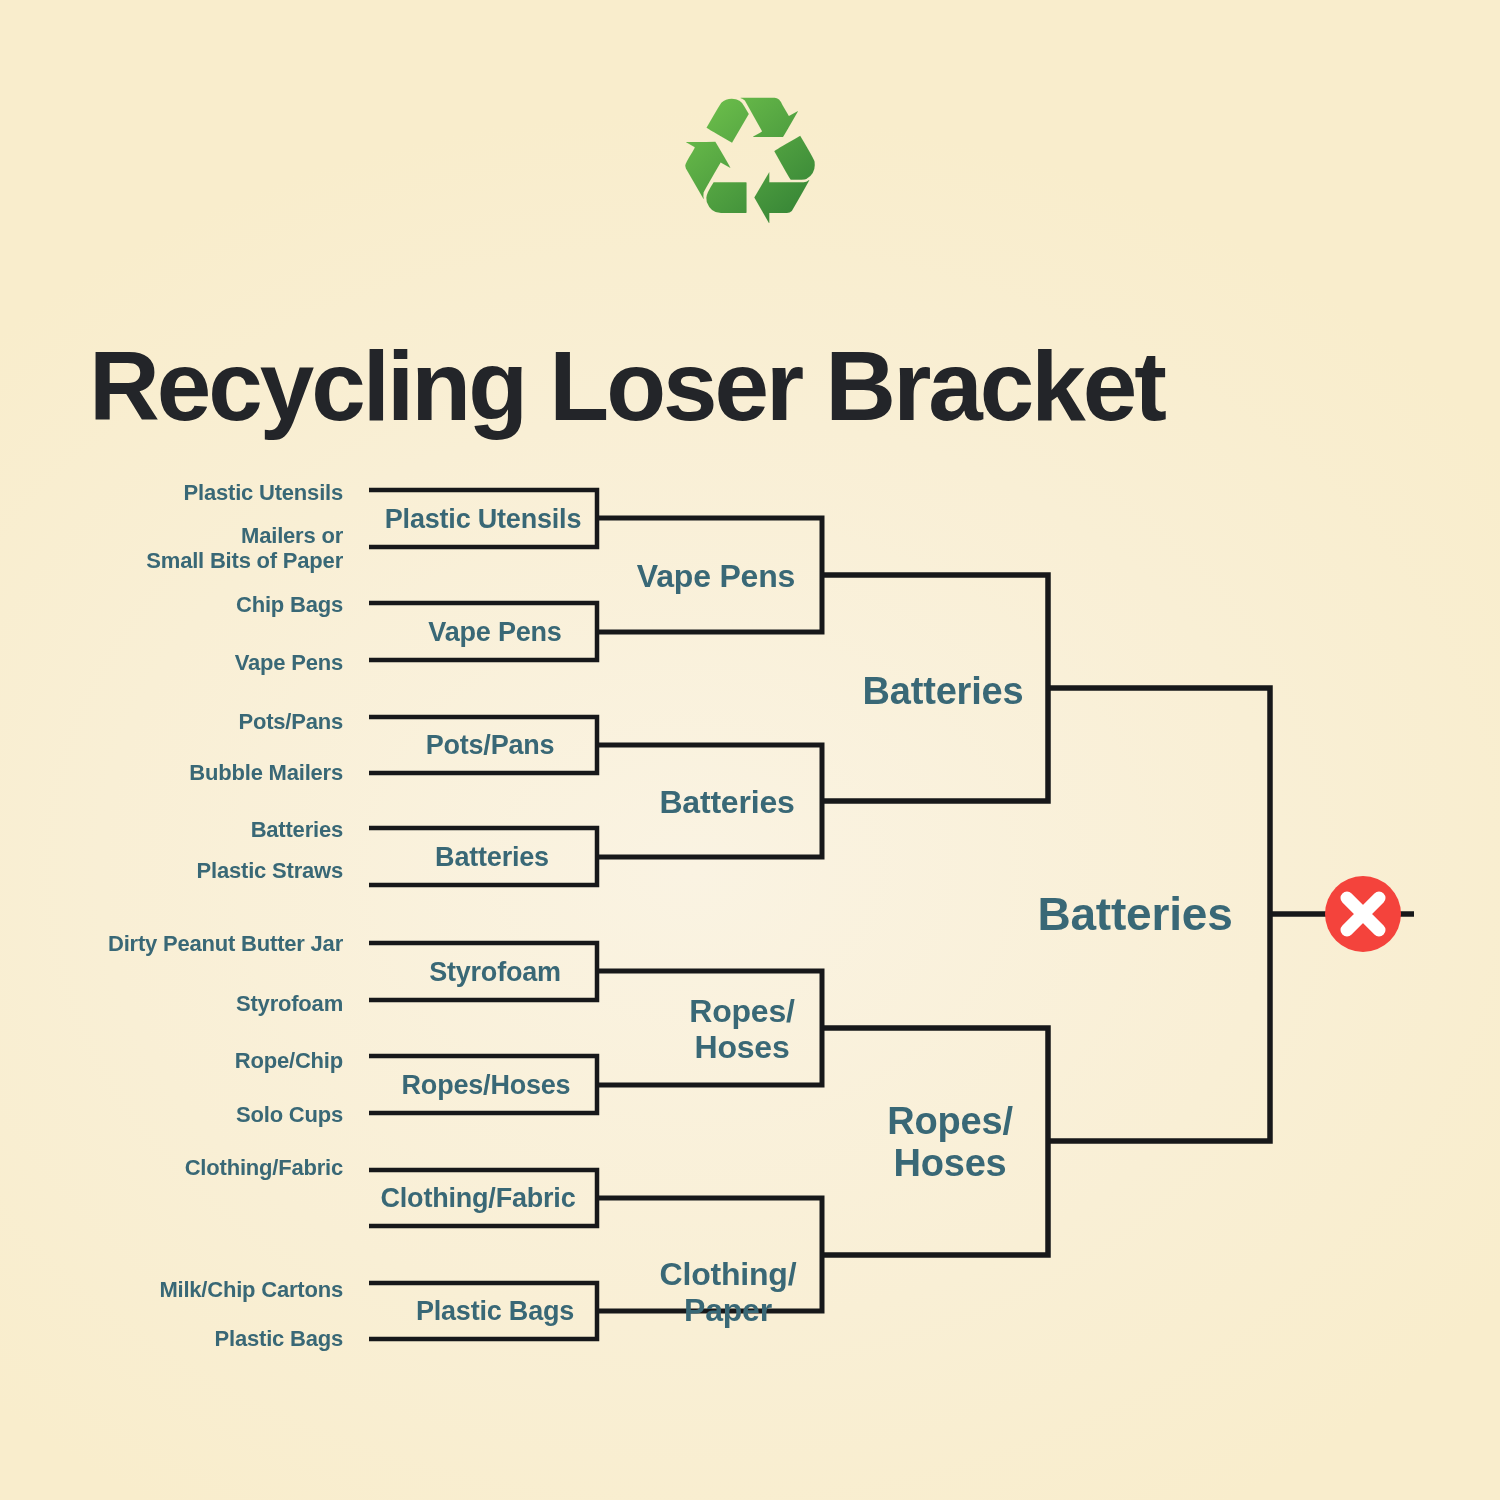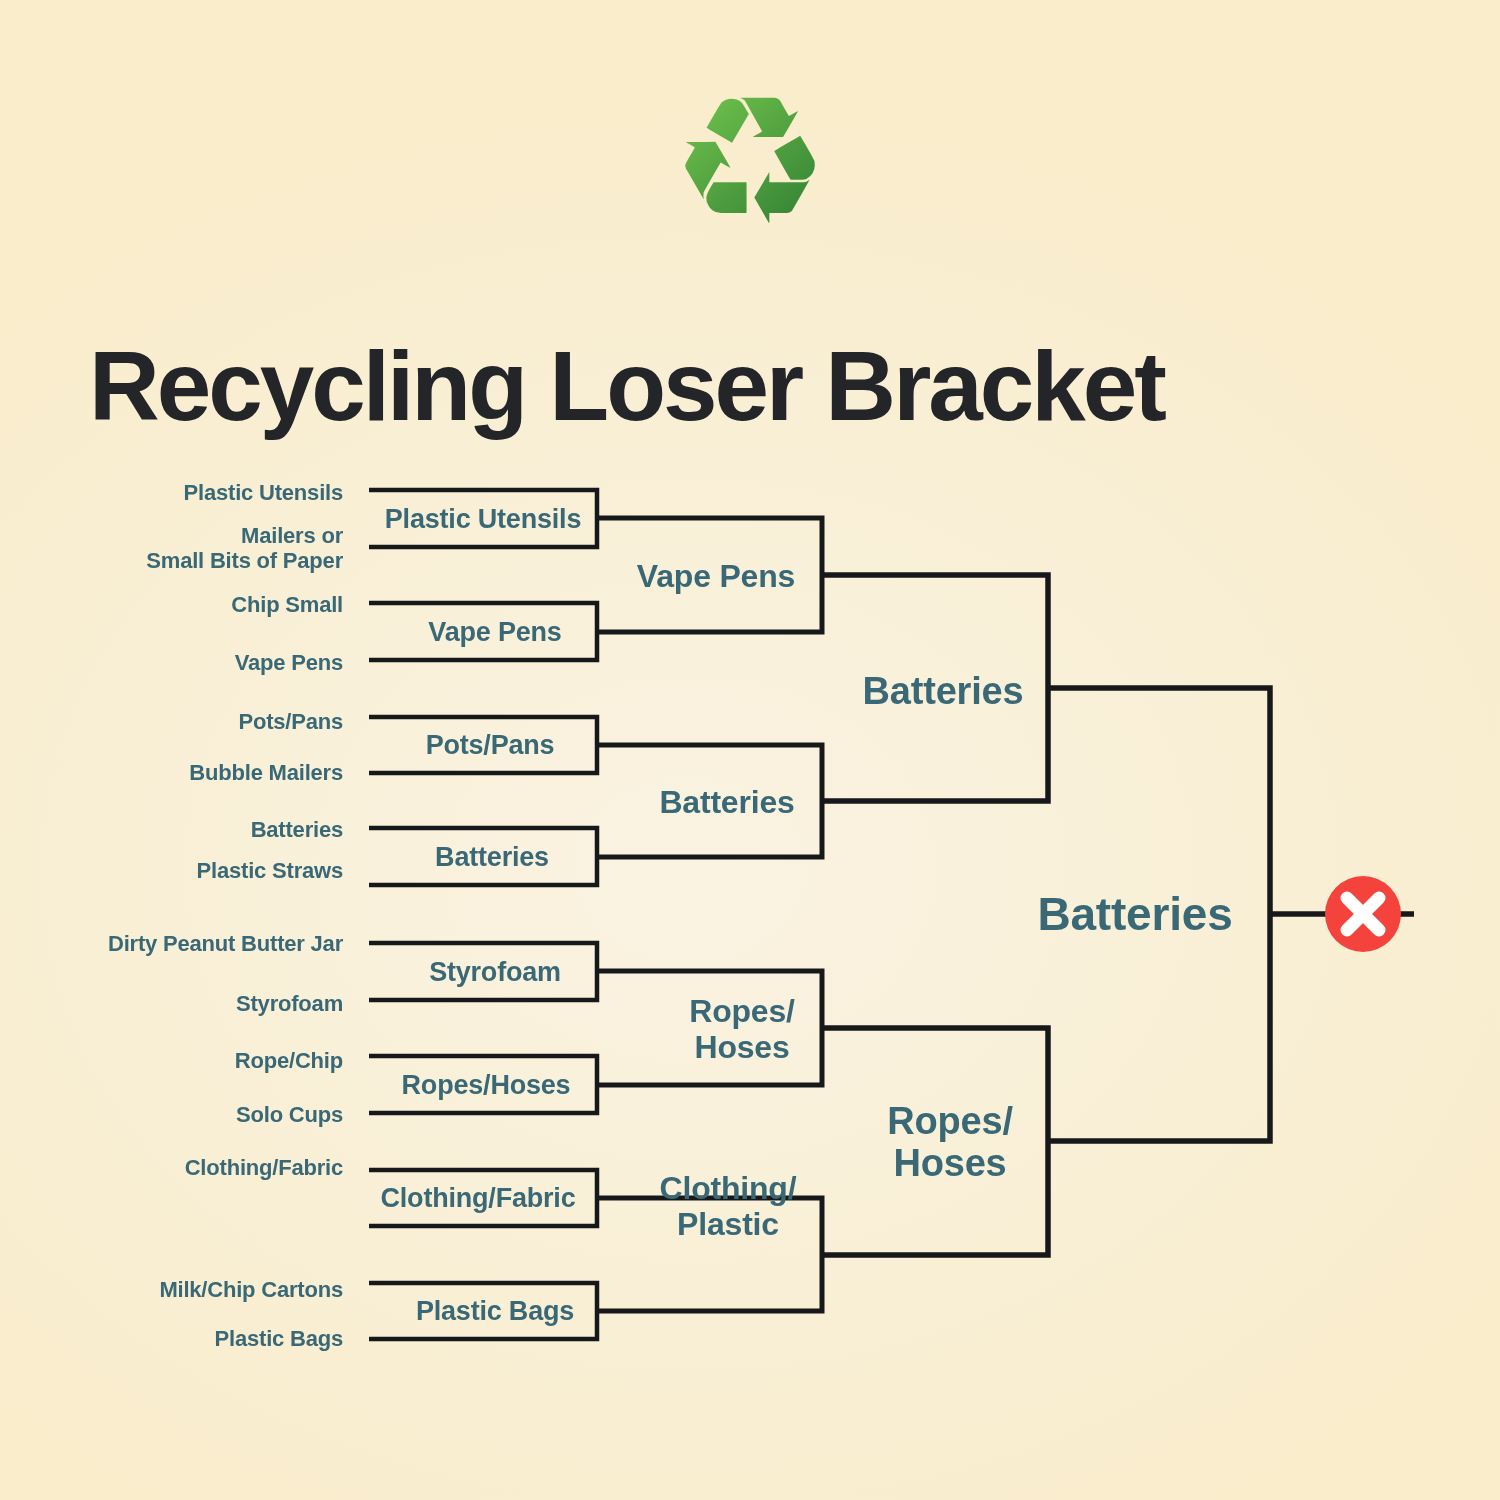--- a/index.html
+++ b/index.html
@@ -91,21 +91,21 @@
       <circle cx="1363" cy="914" r="38" fill="#f4433c"></circle>
       <path d="M1347 898 L1379 930 M1379 898 L1347 930" stroke="#ffffff" stroke-width="13" stroke-linecap="round"></path>
     </g>
   </svg>
 
   <div class="e" style="top:492px">Plastic Utensils</div>
   <div class="e" style="top:548px">
     <span class="ln">Mailers or</span>
     <span class="ln">Small Bits of Paper</span>
   </div>
-  <div class="e" style="top:604px">Chip Small</div>
+  <div class="e" style="top:604px">Chip Bags</div>
   <div class="e" style="top:662px">Vape Pens</div>
   <div class="e" style="top:721px">Pots/Pans</div>
   <div class="e" style="top:772px">Bubble Mailers</div>
   <div class="e" style="top:829px">Batteries</div>
   <div class="e" style="top:870px">Plastic Straws</div>
   <div class="e" style="top:943px">Dirty Peanut Butter Jar</div>
   <div class="e" style="top:1003px">Styrofoam</div>
   <div class="e" style="top:1060px">Rope/Chip</div>
   <div class="e" style="top:1114px">Solo Cups</div>
   <div class="e" style="top:1167px">Clothing/Fabric</div>
@@ -120,23 +120,23 @@
   <div class="w w1" style="left:486px;top:1085px">Ropes/Hoses</div>
   <div class="w w1" style="left:478px;top:1198px">Clothing/Fabric</div>
   <div class="w w1" style="left:495px;top:1311px">Plastic Bags</div>
 
   <div class="w w2" style="left:716px;top:576px">Vape Pens</div>
   <div class="w w2" style="left:727px;top:802px">Batteries</div>
   <div class="w w2" style="left:742px;top:1029px">
     <span class="ln">Ropes/</span>
     <span class="ln">Hoses</span>
   </div>
-  <div class="w w2" style="left:728px;top:1206px">
+  <div class="w w2" style="left:728px;top:1292px">
     <span class="ln">Clothing/</span>
-    <span class="ln">Plastic</span>
+    <span class="ln">Paper</span>
   </div>
 
   <div class="w w3" style="left:943px;top:691px">Batteries</div>
   <div class="w w3" style="left:950px;top:1142px">
     <span class="ln">Ropes/</span>
     <span class="ln">Hoses</span>
   </div>
 
   <div class="w champ" style="left:1135px;top:914px">Batteries</div>
 

